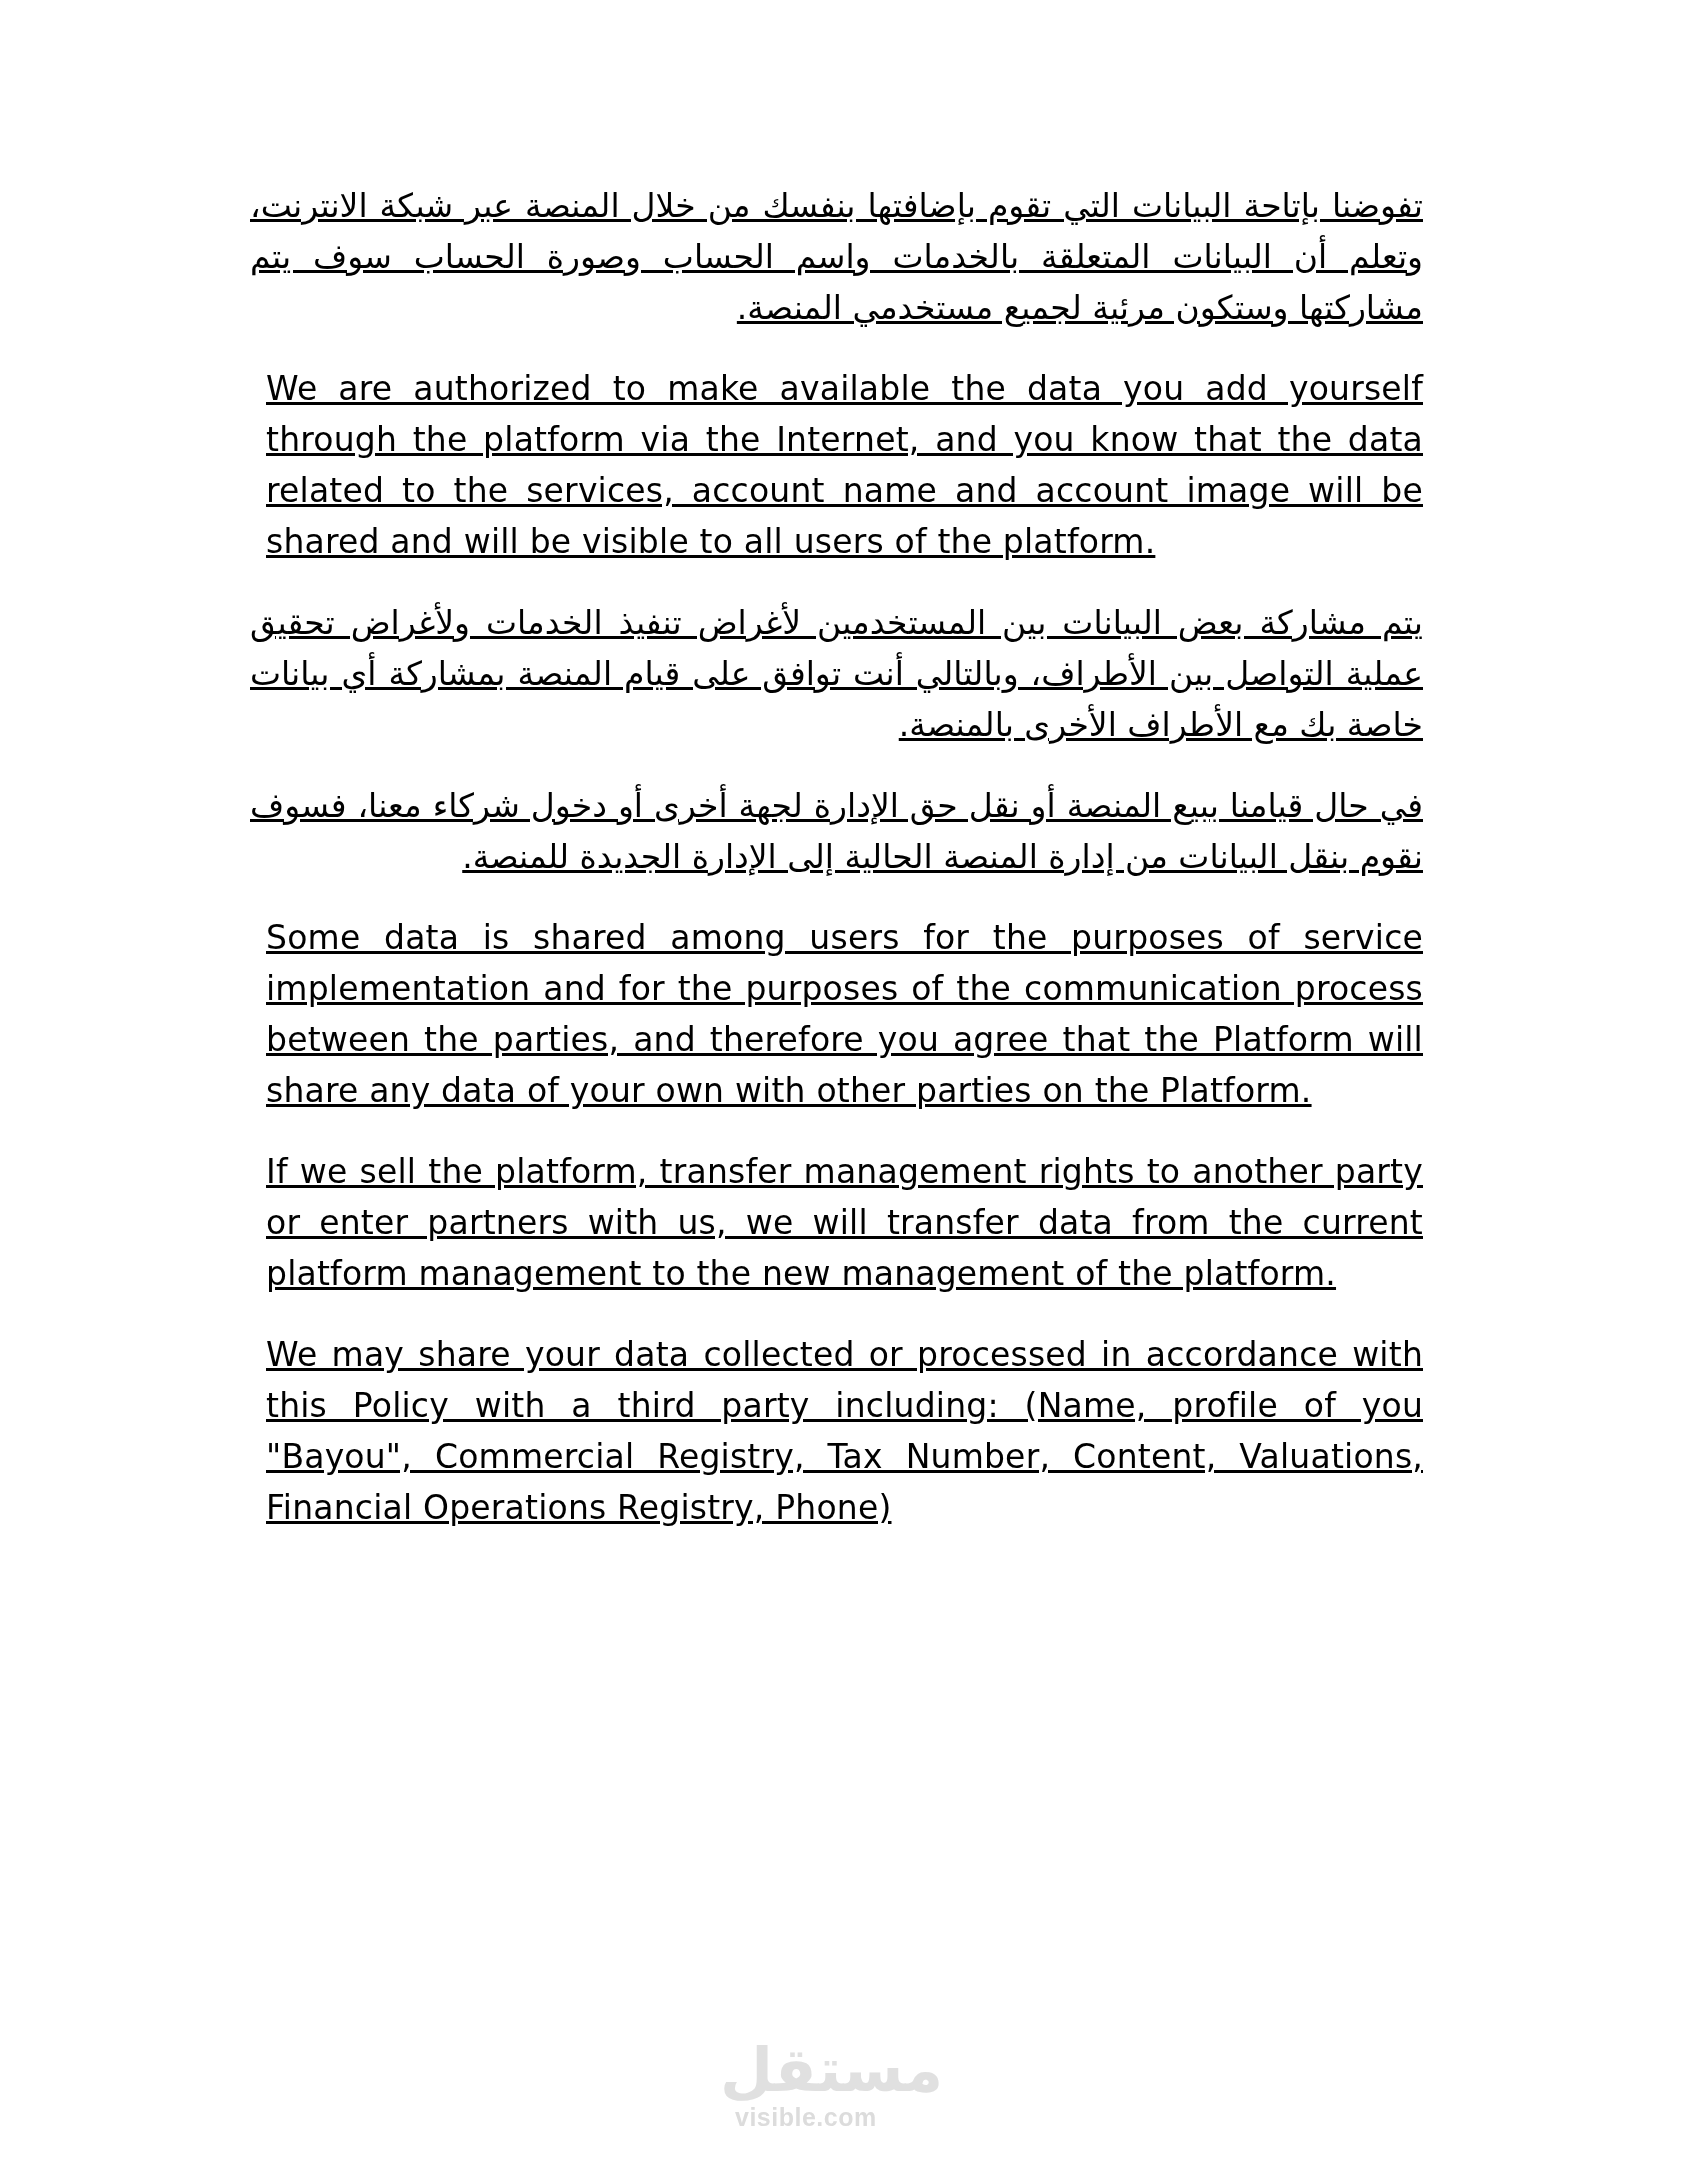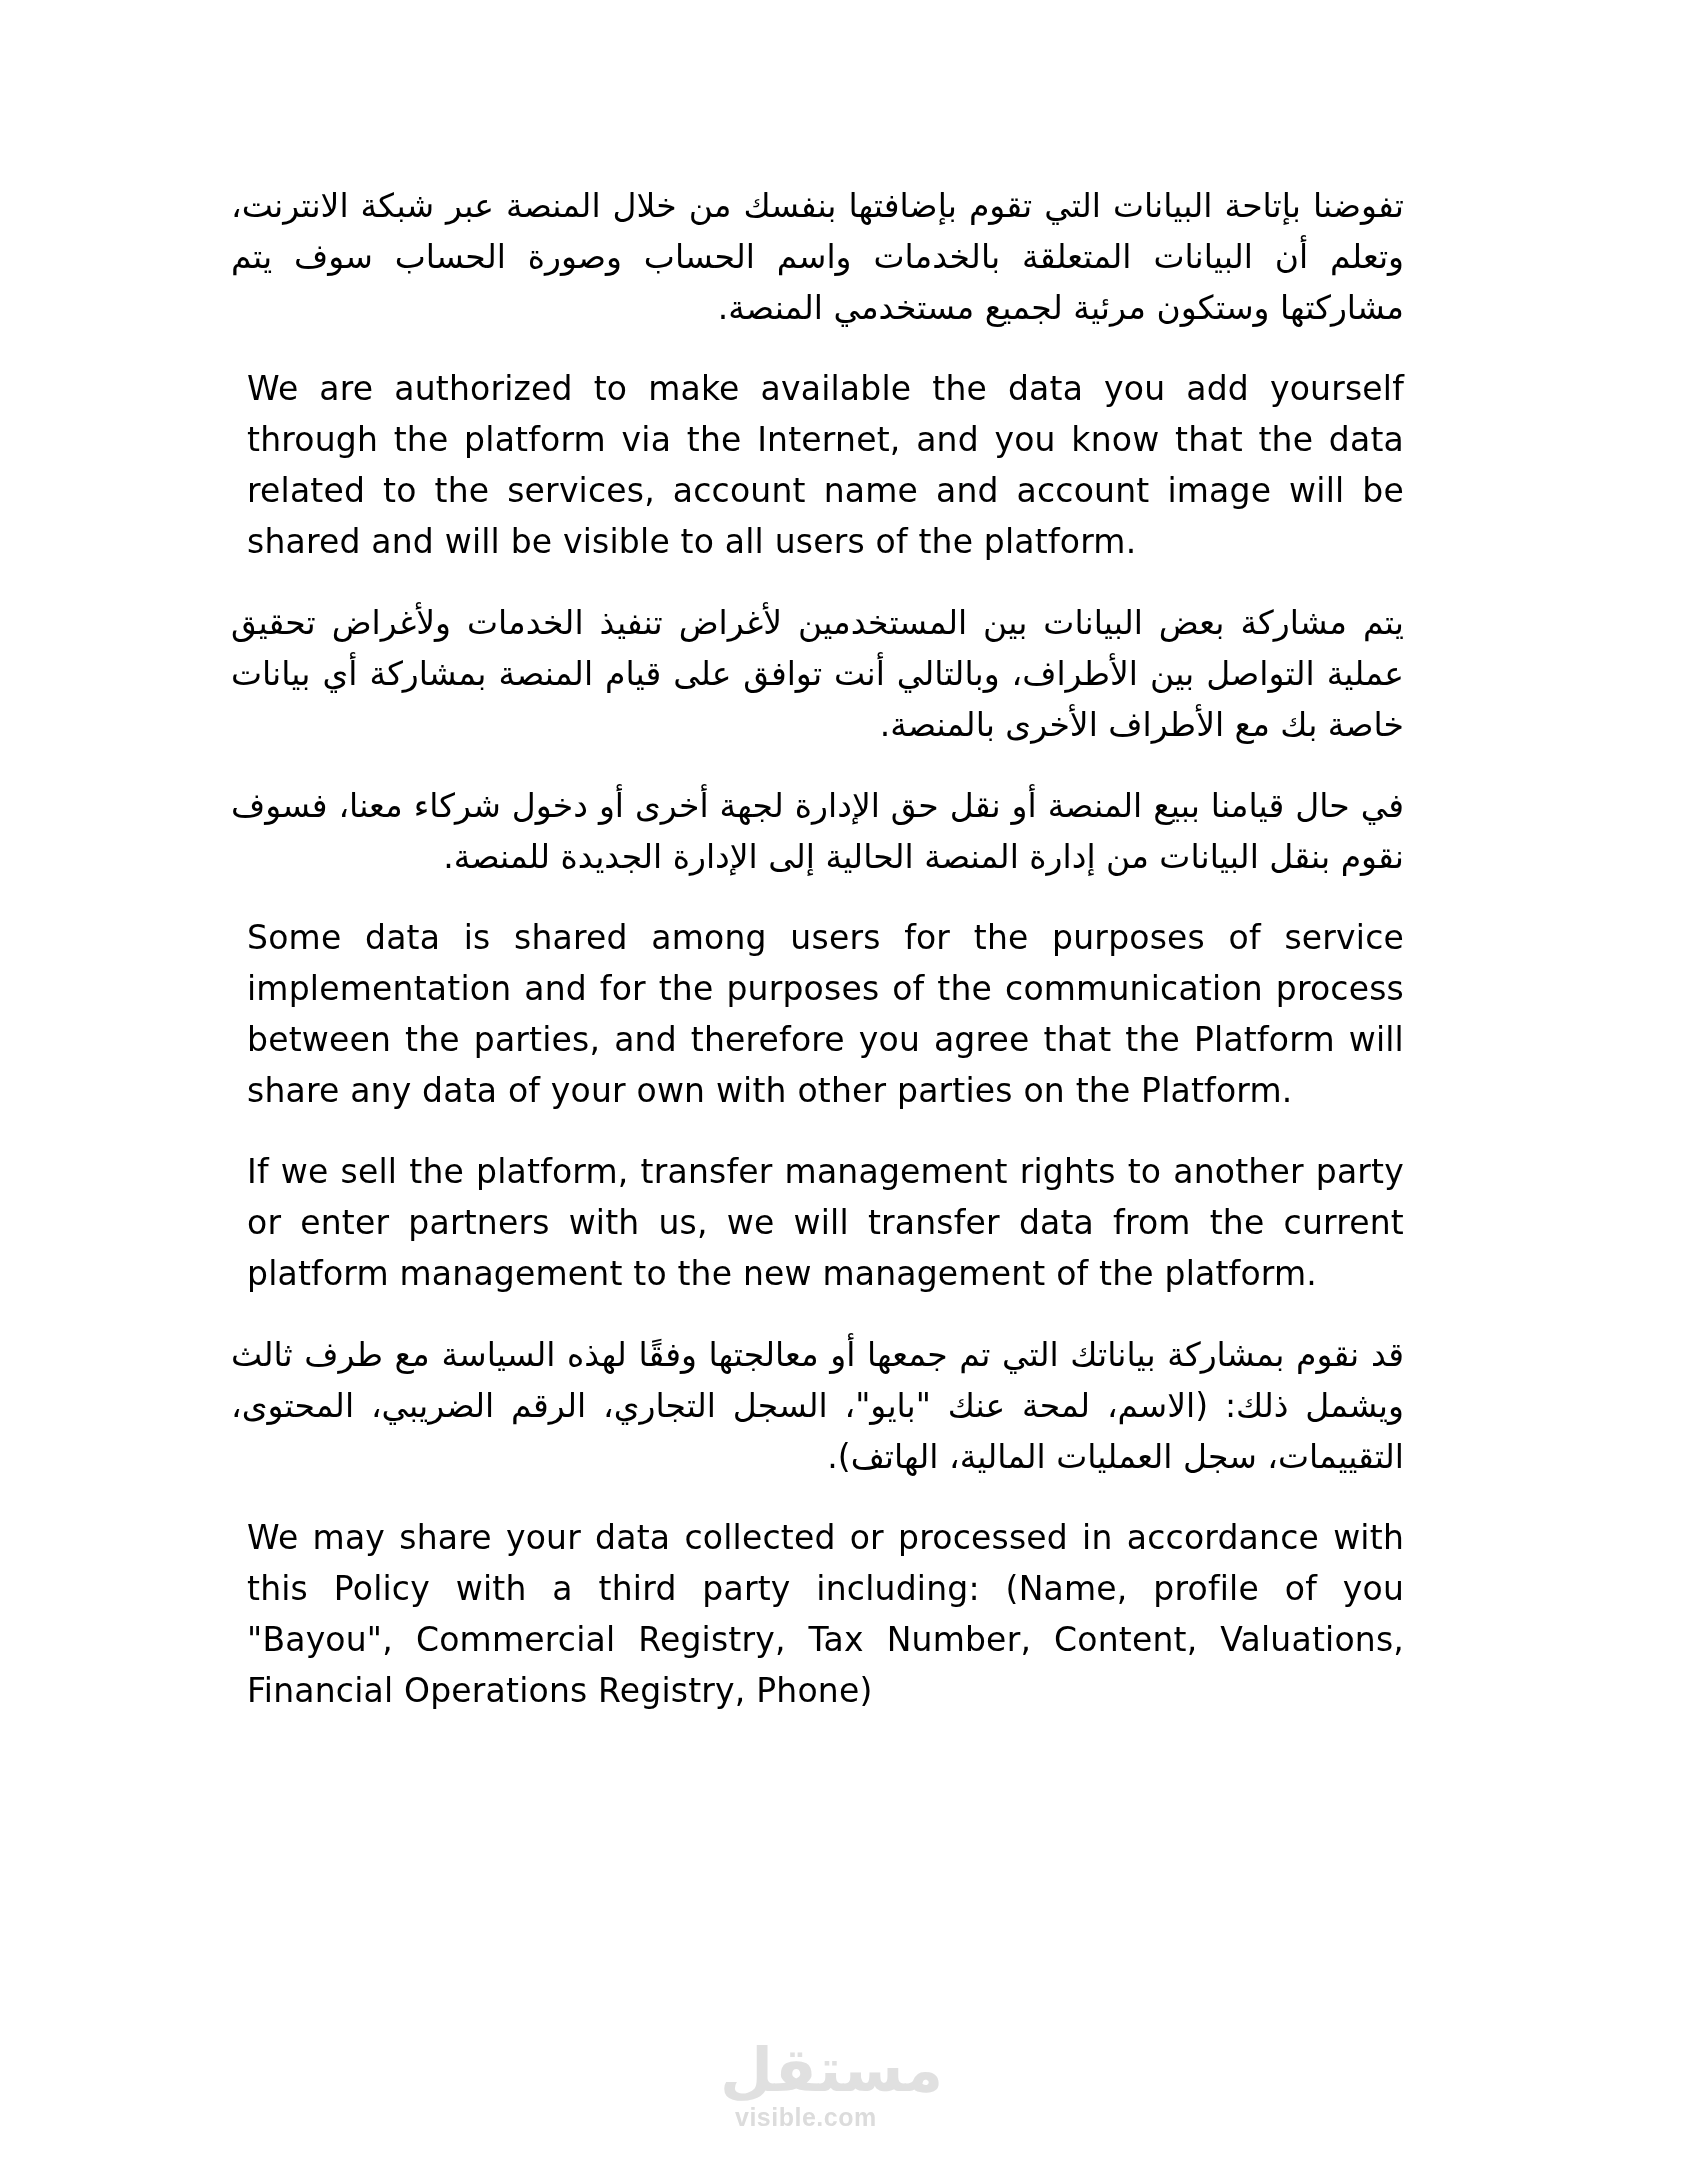--- a/index.html
+++ b/index.html
@@ -9,23 +9,24 @@
     }
     body {
       width: 1683px;
       height: 2178px;
       position: relative;
       overflow: hidden;
       color: #000000;
     }
     .page {
       position: absolute;
-      left: 231px;
+      left: 250px;
       top: 180px;
       width: 1173px;
+      text-decoration: underline;
     }
     .para {
       margin: 0 0 30px 0;
       font-size: 36px;
       line-height: 51px;
       text-align: justify;
       text-align-last: start;
     }
     .para.en {
       font-family: "DejaVu Sans", sans-serif;
@@ -70,21 +71,20 @@
 </head>
 <body>
 
 <div class="page">
   <p class="para ar">تفوضنا بإتاحة البيانات التي تقوم بإضافتها بنفسك من خلال المنصة عبر شبكة الانترنت، وتعلم أن البيانات المتعلقة بالخدمات واسم الحساب وصورة الحساب سوف يتم مشاركتها وستكون مرئية لجميع مستخدمي المنصة.</p>
   <p class="para en">We are authorized to make available the data you add yourself through the platform via the Internet, and you know that the data related to the services, account name and account image will be shared and will be visible to all users of the platform.</p>
   <p class="para ar">يتم مشاركة بعض البيانات بين المستخدمين لأغراض تنفيذ الخدمات ولأغراض تحقيق عملية التواصل بين الأطراف، وبالتالي أنت توافق على قيام المنصة بمشاركة أي بيانات خاصة بك مع الأطراف الأخرى بالمنصة.</p>
   <p class="para ar">في حال قيامنا ببيع المنصة أو نقل حق الإدارة لجهة أخرى أو دخول شركاء معنا، فسوف نقوم بنقل البيانات من إدارة المنصة الحالية إلى الإدارة الجديدة للمنصة.</p>
   <p class="para en">Some data is shared among users for the purposes of service implementation and for the purposes of the communication process between the parties, and therefore you agree that the Platform will share any data of your own with other parties on the Platform.</p>
   <p class="para en">If we sell the platform, transfer management rights to another party or enter partners with us, we will transfer data from the current platform management to the new management of the platform.</p>
-  <p class="para ar">قد نقوم بمشاركة بياناتك التي تم جمعها أو معالجتها وفقًا لهذه السياسة مع طرف ثالث ويشمل ذلك: (الاسم، لمحة عنك "بايو"، السجل التجاري، الرقم الضريبي، المحتوى، التقييمات، سجل العمليات المالية، الهاتف).</p>
   <p class="para en">We may share your data collected or processed in accordance with this Policy with a third party including: (Name, profile of you "Bayou", Commercial Registry, Tax Number, Content, Valuations, Financial Operations Registry, Phone)</p>
 </div>
 
 <div class="watermark">
   <span class="wm-logo">مستقل</span>
   <span class="wm-url">visible.com</span>
 </div>
 
 
 </body></html>

